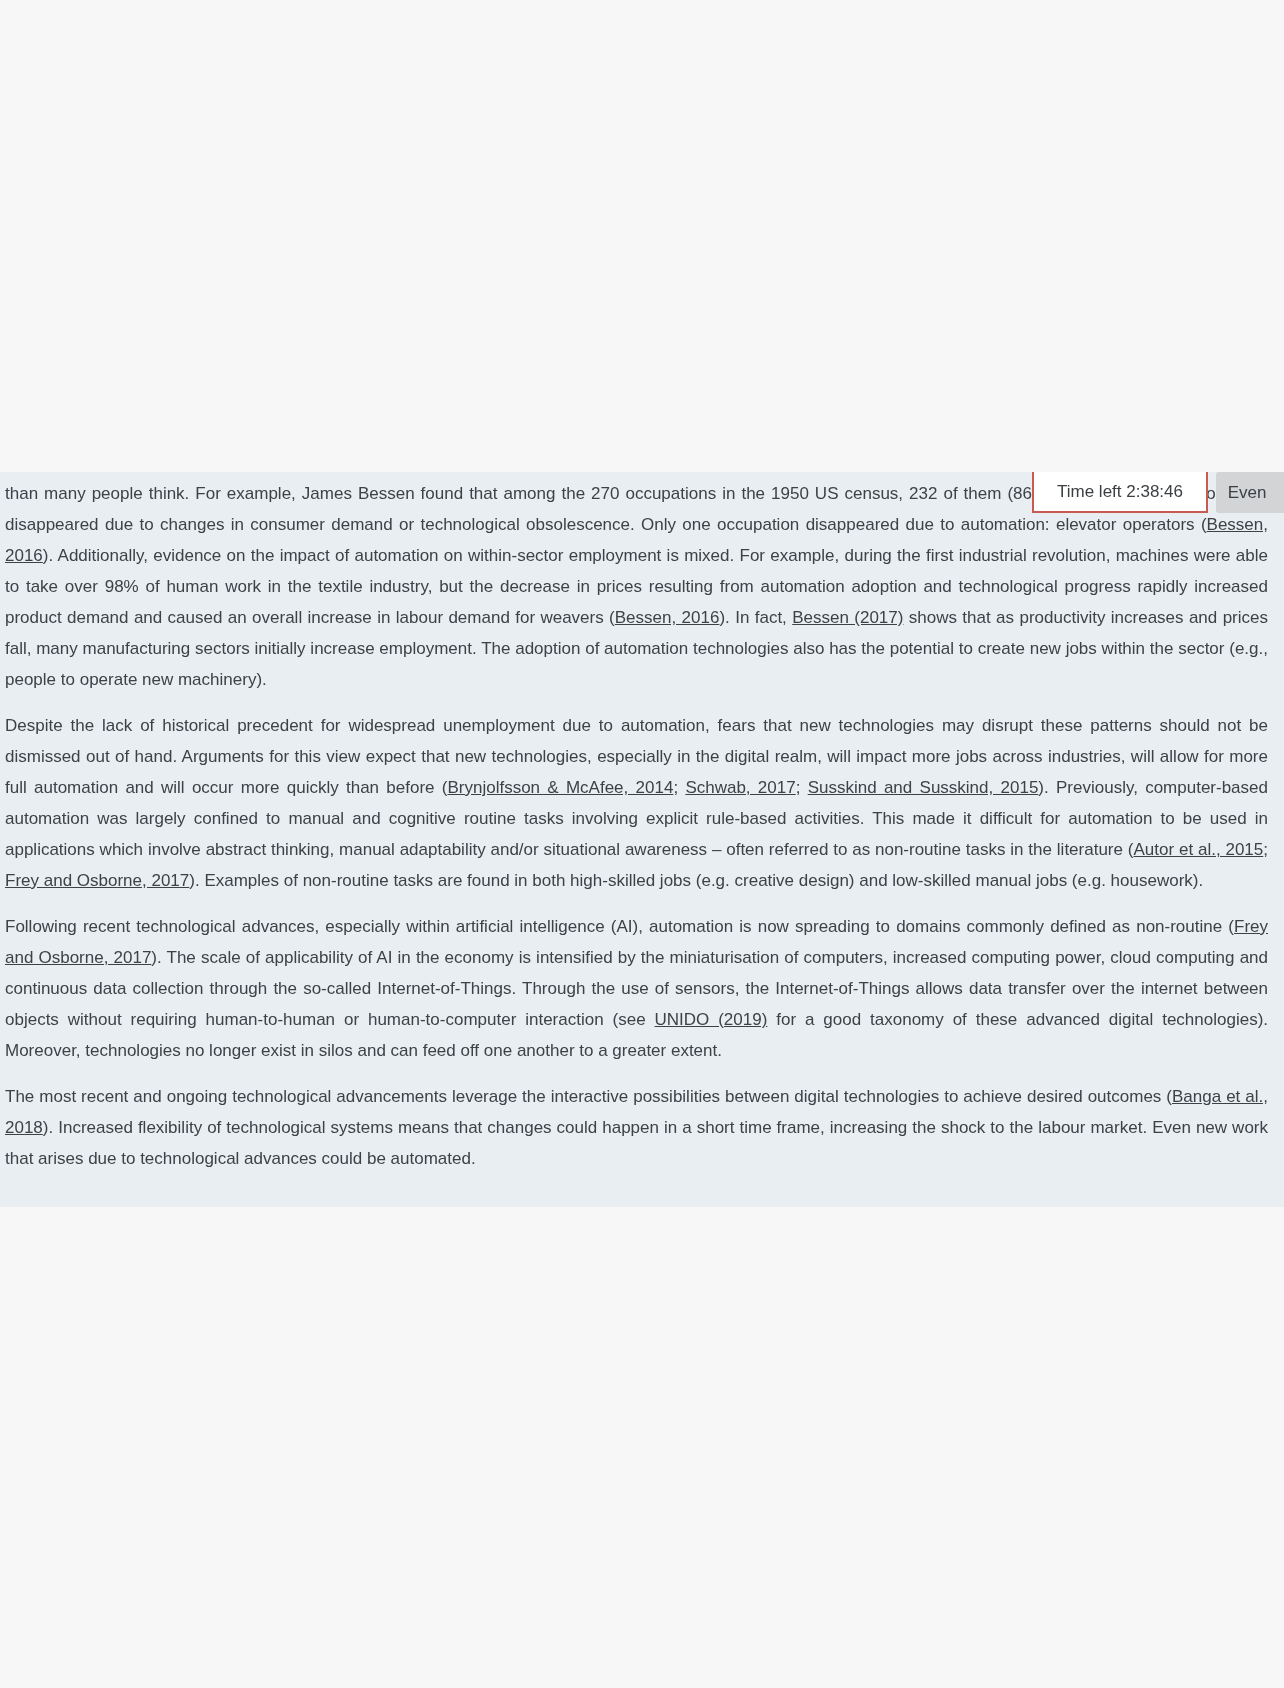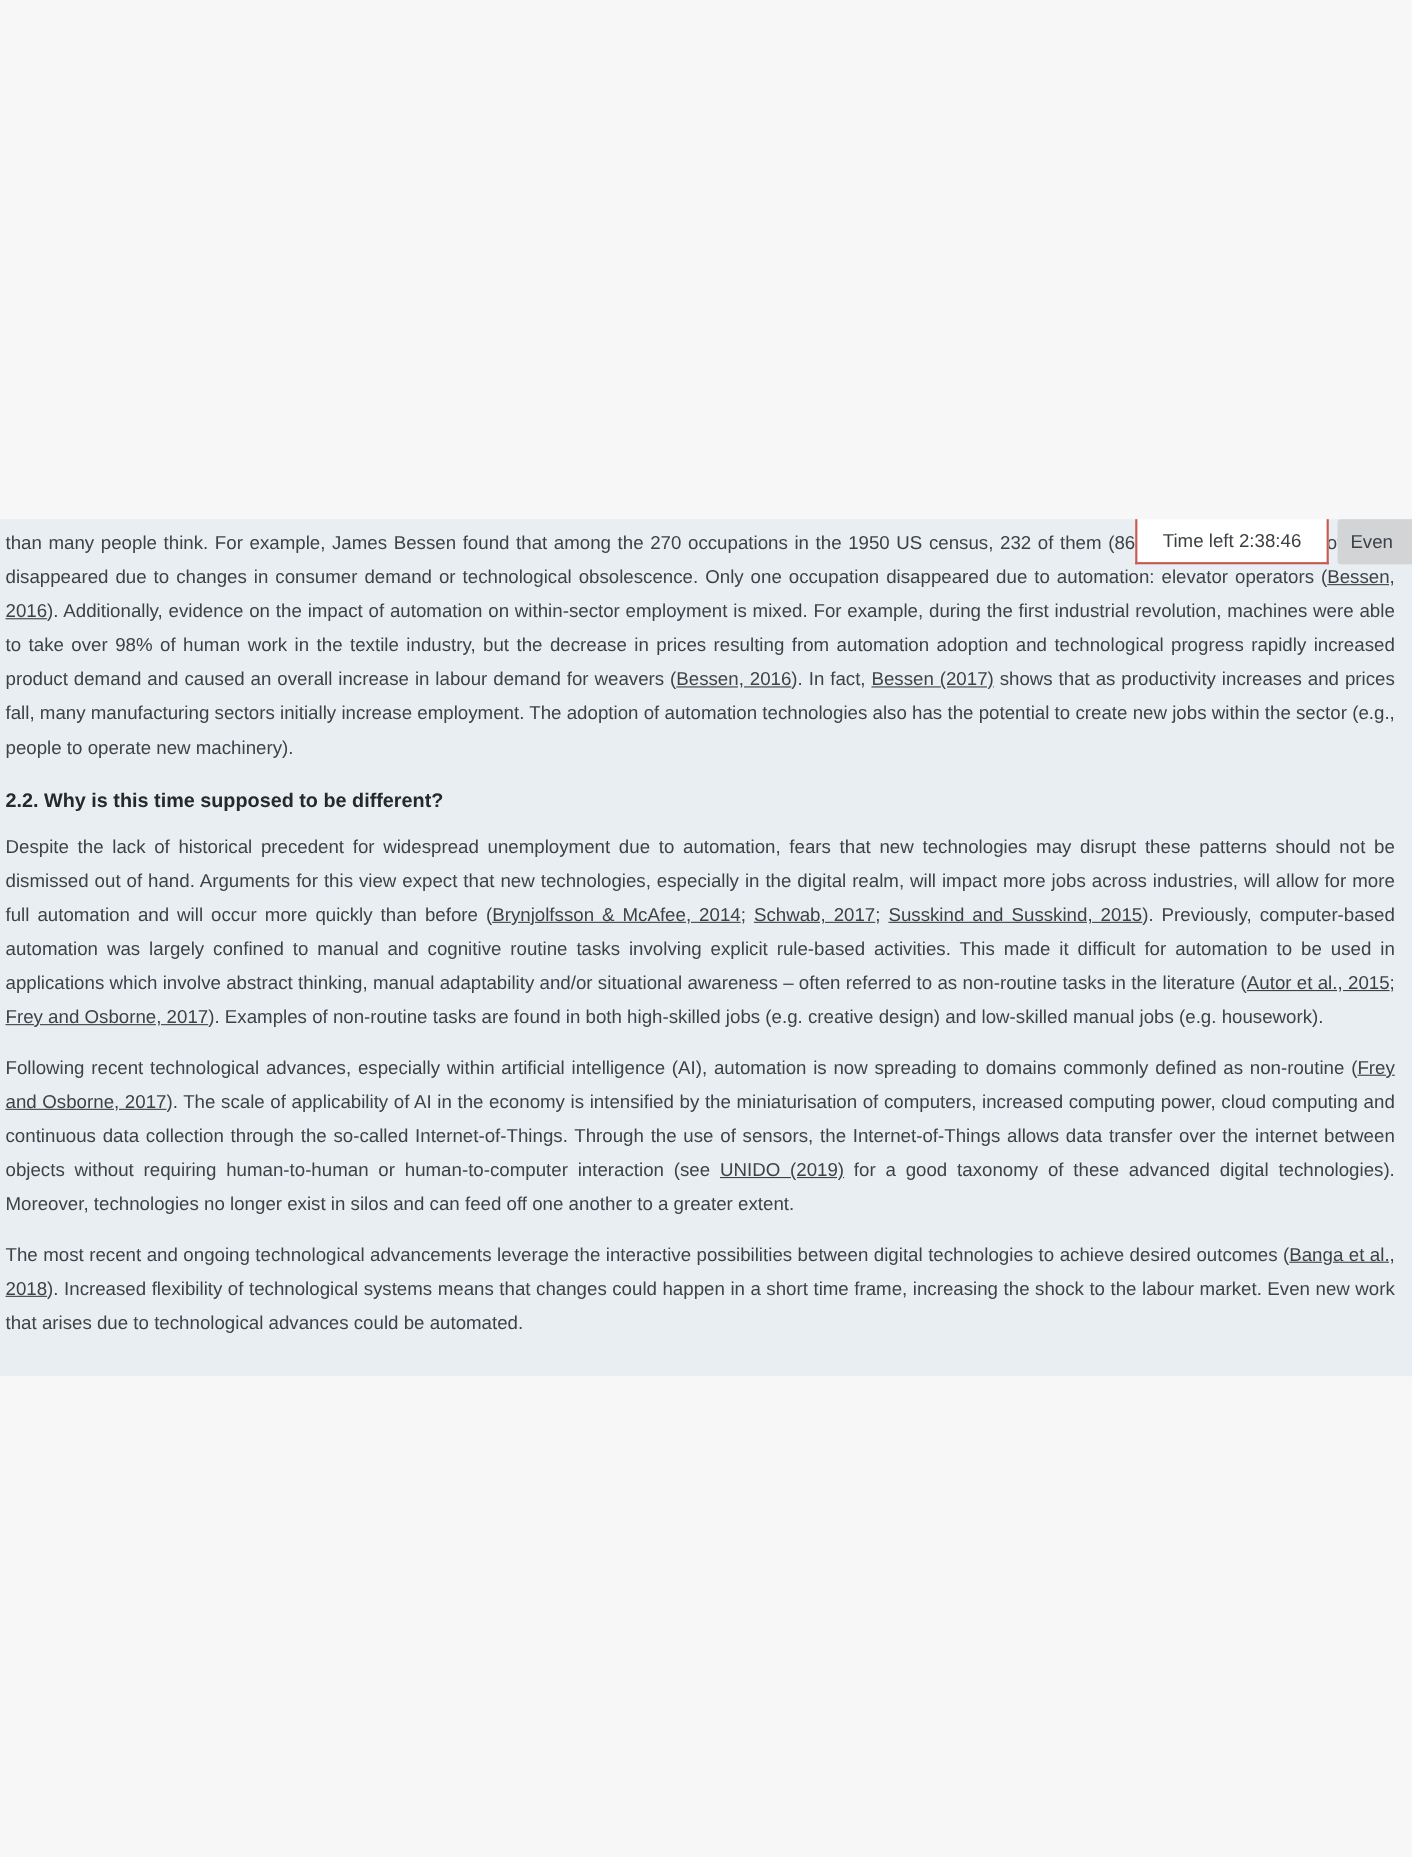--- a/index.html
+++ b/index.html
@@ -80,21 +80,20 @@
     padding: 0 10px 0 0;
   }
 </style>
 </head>
 <body>
 
 <div class="page">
 
   <div class="doc-content">
       <p class="continuation">than many people think. For example, James Bessen found that among the 270 occupations in the 1950 US census, 232 of them (86%) still exist today, 37 of these disappeared due to changes in consumer demand or technological obsolescence. Only one occupation disappeared due to automation: elevator operators (<a class="cit">Bessen, 2016</a>). Additionally, evidence on the impact of automation on within-sector employment is mixed. For example, during the first industrial revolution, machines were able to take over 98% of human work in the textile industry, but the decrease in prices resulting from automation adoption and technological progress rapidly increased product demand and caused an overall increase in labour demand for weavers (<a class="cit">Bessen, 2016</a>). In fact, <a class="cit">Bessen (2017)</a> shows that as productivity increases and prices fall, many manufacturing sectors initially increase employment. The adoption of automation technologies also has the potential to create new jobs within the sector (e.g., people to operate new machinery).</p>
-      <h2>2.2. Why is this time supposed to be different?</h2>
       <p>Despite the lack of historical precedent for widespread unemployment due to automation, fears that new technologies may disrupt these patterns should not be dismissed out of hand. Arguments for this view expect that new technologies, especially in the digital realm, will impact more jobs across industries, will allow for more full automation and will occur more quickly than before (<a class="cit">Brynjolfsson &amp; McAfee, 2014</a>; <a class="cit">Schwab, 2017</a>; <a class="cit">Susskind and Susskind, 2015</a>). Previously, computer-based automation was largely confined to manual and cognitive routine tasks involving explicit rule-based activities. This made it difficult for automation to be used in applications which involve abstract thinking, manual adaptability and/or situational awareness – often referred to as non-routine tasks in the literature (<a class="cit">Autor et al., 2015</a>; <a class="cit">Frey and Osborne, 2017</a>). Examples of non-routine tasks are found in both high-skilled jobs (e.g. creative design) and low-skilled manual jobs (e.g. housework).</p>
       <p>Following recent technological advances, especially within artificial intelligence (AI), automation is now spreading to domains commonly defined as non-routine (<a class="cit">Frey and Osborne, 2017</a>). The scale of applicability of AI in the economy is intensified by the miniaturisation of computers, increased computing power, cloud computing and continuous data collection through the so-called Internet-of-Things. Through the use of sensors, the Internet-of-Things allows data transfer over the internet between objects without requiring human-to-human or human-to-computer interaction (see <a class="cit">UNIDO (2019)</a> for a good taxonomy of these advanced digital technologies). Moreover, technologies no longer exist in silos and can feed off one another to a greater extent.</p>
       <p>The most recent and ongoing technological advancements leverage the interactive possibilities between digital technologies to achieve desired outcomes (<a class="cit">Banga et al., 2018</a>). Increased flexibility of technological systems means that changes could happen in a short time frame, increasing the shock to the labour market. Even new work that arises due to technological advances could be automated.</p>
     </div>
 
   <div class="timer">
     <span>Time left 2:38:46</span>
   </div>
 
   <button class="hide-btn">

